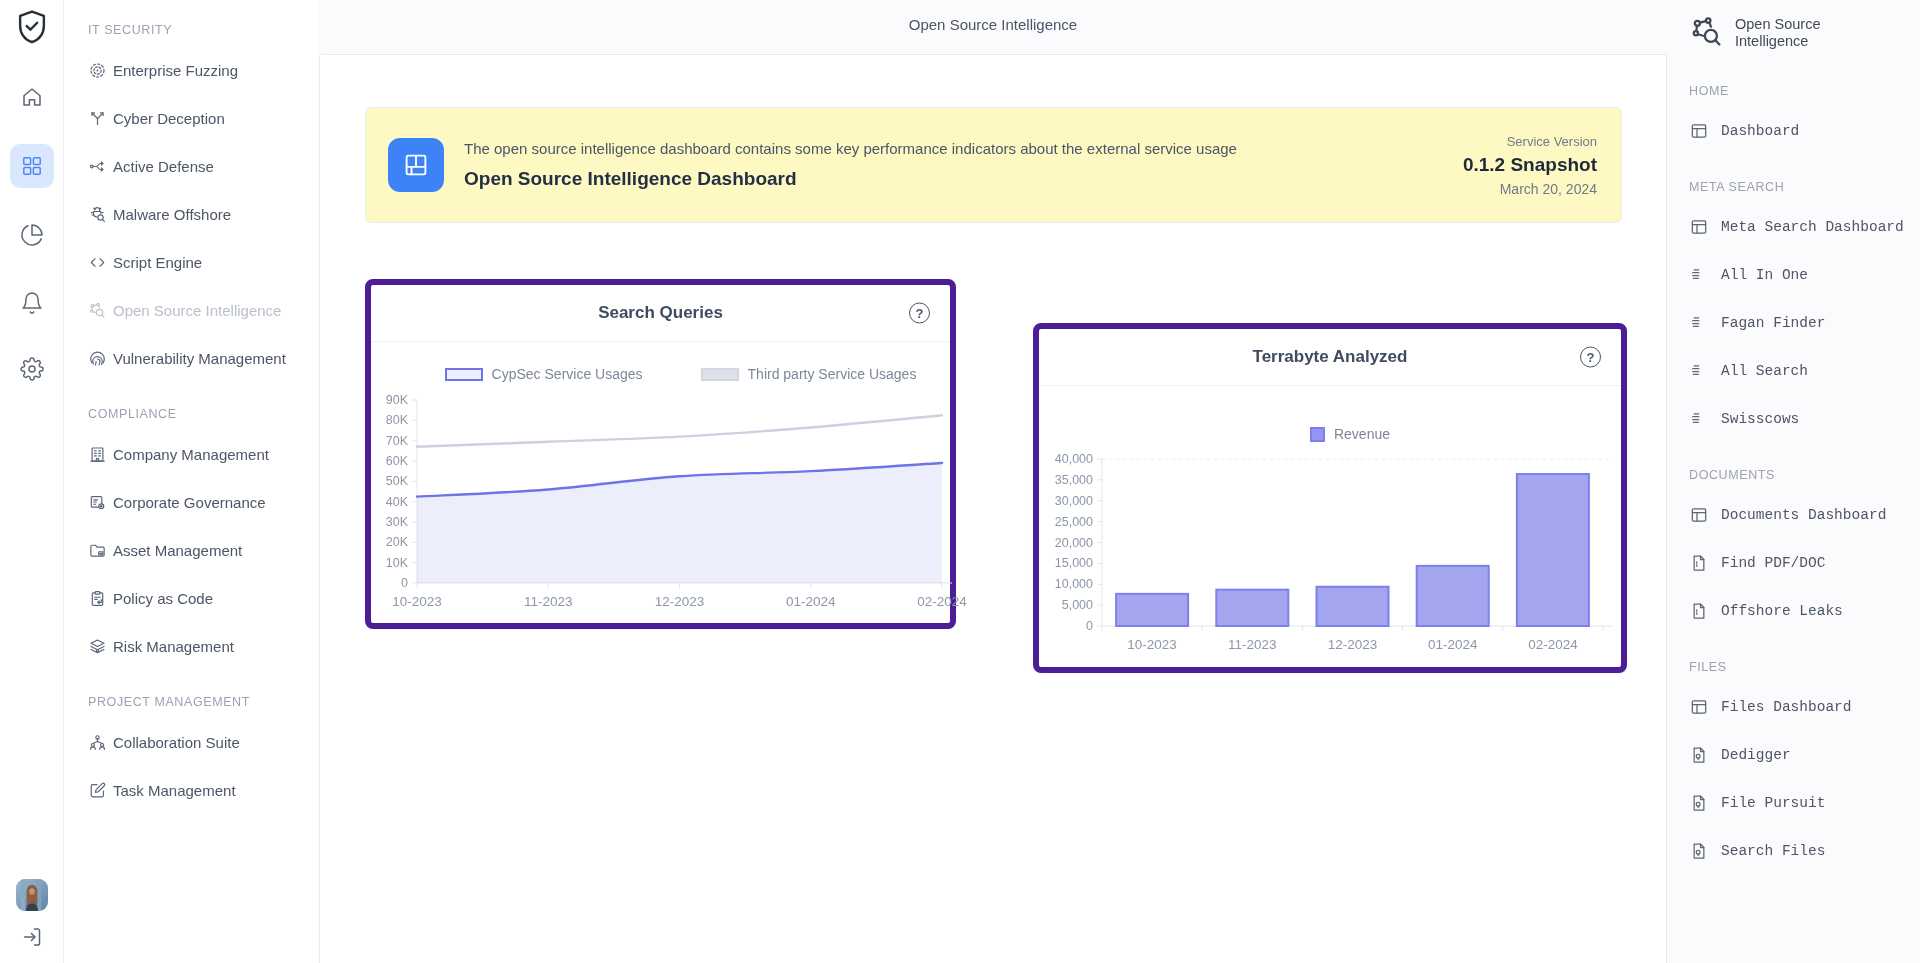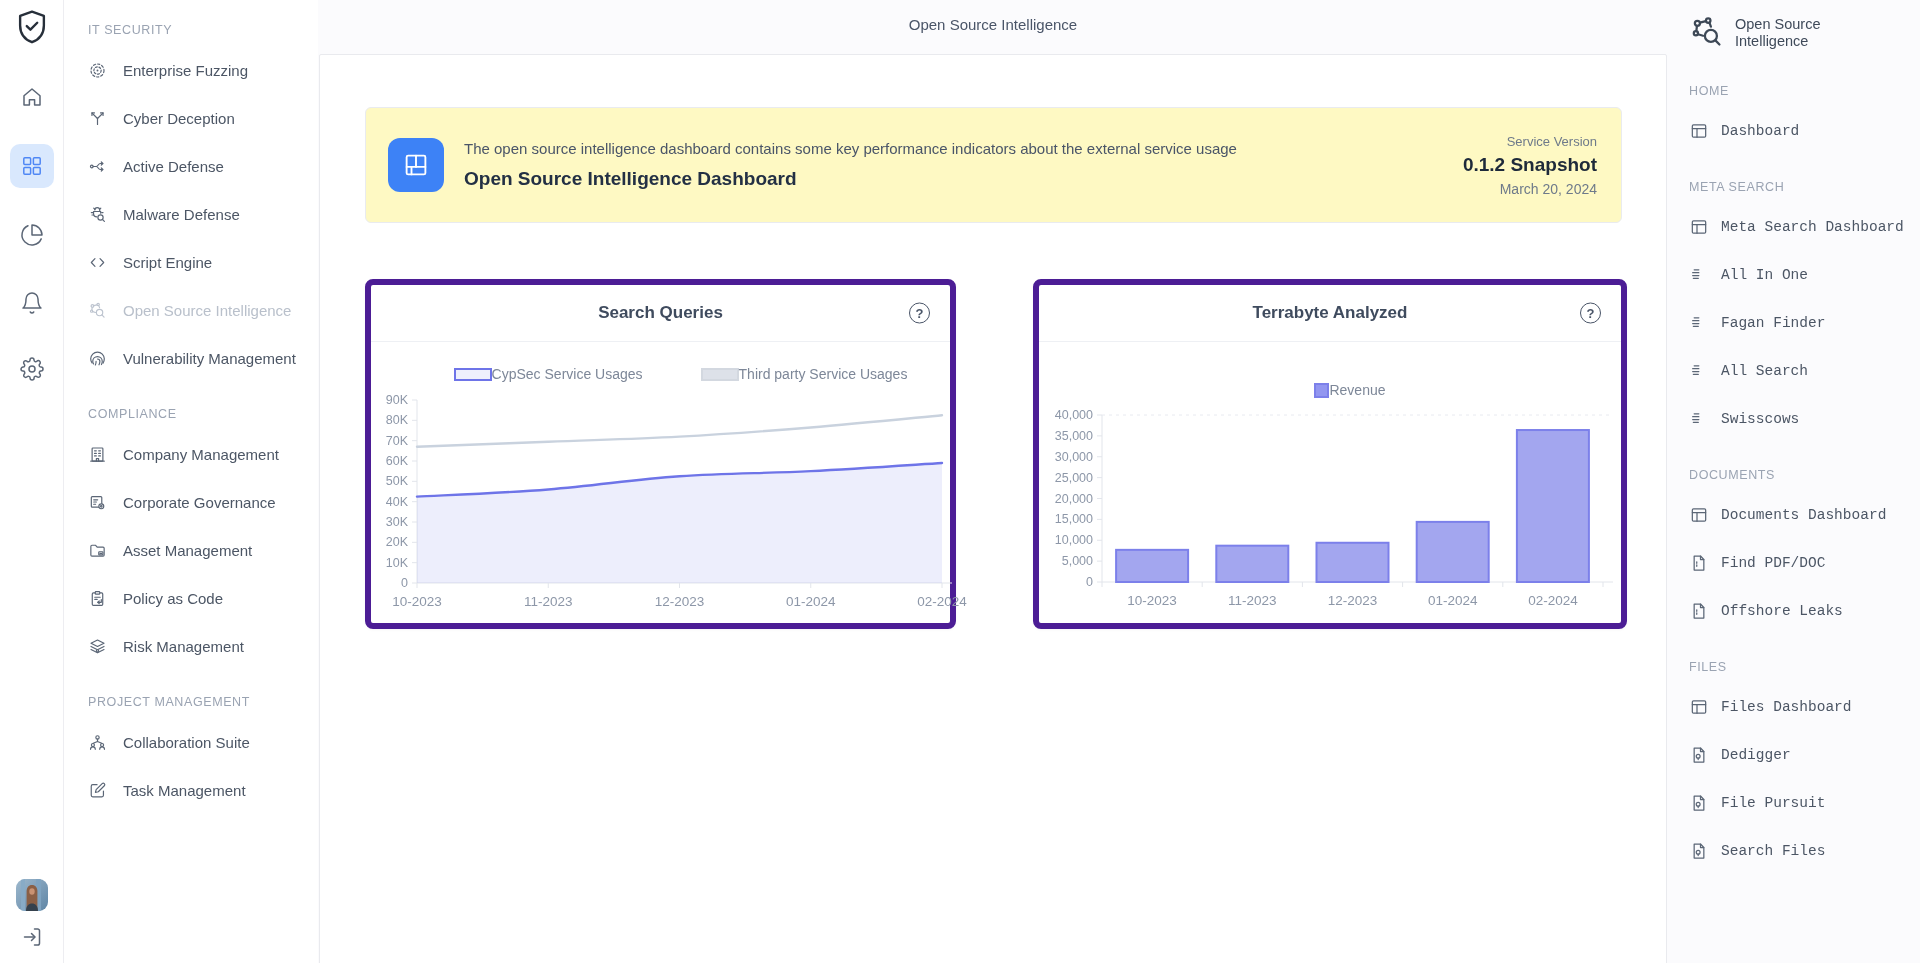--- a/index.html
+++ b/index.html
@@ -14,21 +14,21 @@
             color:#5b6676;padding:10px;cursor:pointer;border-radius:10px;}
   .rail-btn.active{background:#d9e8fd;color:#4f87f5;}
   .rail-btn svg{width:24px;height:24px;display:block;}
   .rail-avatar{position:absolute;top:879px;left:16px;width:32px;height:32px;border-radius:9px;overflow:hidden;cursor:pointer;}
   .rail-logout{position:absolute;top:925px;left:50%;transform:translateX(-50%);width:24px;height:24px;color:#5b6676;cursor:pointer;background:none;border:none;padding:0;}
 
   
   .left-menu{position:absolute;left:64px;top:0;width:254px;height:100%;padding:20px 0 0 24px;background:#fff;}
   .menu-section-label{font-size:12.5px;color:#9aa3b2;letter-spacing:.6px;height:20px;line-height:20px;margin:22px 0 6px;}
   .left-menu .menu-section-label:first-child{margin-top:0;}
-  .menu-item{height:48px;display:flex;align-items:center;gap:16px;font-size:15px;color:#4c5665;cursor:pointer;}
+  .menu-item{height:48px;display:flex;align-items:center;gap:6px;font-size:15px;color:#4c5665;cursor:pointer;}
   .menu-item .ic{width:19px;height:19px;color:#5b6676;flex:none;}
   .ic svg{width:100%;height:100%;display:block;}
   .menu-item.muted{color:#b9c0cb;}
   .menu-item.muted .ic{color:#bdc4cf;}
 
   .right-menu{position:absolute;left:1683px;top:0;width:237px;height:100%;padding:14px 0 0 6px;}
   .rm-head{display:flex;gap:10px;align-items:flex-start;}
   .rm-head .ic{width:36px;height:36px;color:#3d4856;flex:none;}
   .rm-title{font-size:14.5px;line-height:1.2;color:#3f4a5a;width:112px;padding-top:2px;}
   .right-menu .menu-section-label:first-of-type{margin-top:30px;}
@@ -47,30 +47,30 @@
   .info-desc{font-size:15px;color:#4a5568;margin-bottom:11px;}
   .info-title{font-size:19px;font-weight:bold;color:#233044;}
   .info-version{margin-left:auto;text-align:right;}
   .v-label{font-size:13px;color:#6e7a8a;margin-bottom:5px;}
   .v-value{font-size:19px;font-weight:bold;color:#1e2a3a;margin-bottom:5px;}
   .v-date{font-size:14px;color:#6e7a8a;}
 
   
   .card{position:absolute;top:224px;background:#fff;border:6px solid #4c1d95;border-radius:8px;box-shadow:0 1px 3px rgba(20,24,40,.04);}
   #chart0{left:45px;width:591px;height:350px;}
-  #chart1{left:713px;width:594px;height:350px;}
+  #chart1{left:713px;width:594px;height:350px;margin-top:44px;}
   .card-head{height:57px;border-bottom:1px solid #eef0f4;display:flex;align-items:center;justify-content:center;position:relative;}
   .card-title{margin:0;font-size:17px;font-weight:600;color:#3f4b5e;}
   .help{position:absolute;right:20px;top:50%;transform:translateY(-50%);width:21px;height:21px;border:1.6px solid #4a5568;border-radius:50%;
         color:#4a5568;font-size:13px;font-weight:bold;display:flex;align-items:center;justify-content:center;cursor:pointer;}
   .help::after{content:"?";}
   .legend{display:flex;justify-content:center;align-items:center;gap:18px;height:20px;}
   #chart0 .legend{margin-top:22px;}
   #chart1 .legend{margin-top:38px;}
-  .legend-item{display:flex;align-items:center;font-size:14px;color:#7d8798;cursor:pointer;padding-left:40px;}
+  .legend-item{display:flex;align-items:center;gap:9px;font-size:14px;color:#7d8798;cursor:pointer;padding-left:40px;}
   svg.plot{display:block;overflow:visible;}
 </style>
 </head>
 <body>
 
 <div class="app">
 
   <aside class="rail" id="rail">
     <div class="rail-logo">
       <span class="ic"><svg viewBox="0 0 24 24" fill="none" stroke="currentColor" stroke-width="1.5" stroke-linecap="round" stroke-linejoin="round">
@@ -172,21 +172,21 @@
         <span class="ic">
           <svg viewBox="0 0 24 24" fill="none" stroke="currentColor" stroke-width="1.5" stroke-linecap="round" stroke-linejoin="round">
             <path d="M8.6 6.3a3.1 3.1 0 0 1 6.2 0v1.9"></path>
             <path d="M7.2 3.9 8.7 5.4M16.2 3.9l-1.5 1.5"></path>
             <path d="M11.2 14.9A4.3 4.3 0 0 1 7 10.6V8.2h9v2.2"></path>
             <path d="M7 9.6H4.2M7.3 12.6H5M19 9.6h-1.8"></path>
             <circle cx="15.8" cy="15.8" r="3.3"></circle>
             <path d="m18.2 18.2 2.5 2.5"></path>
           </svg>
         </span>
-        <span>Malware Defense</span>
+        <span>Malware Offshore</span>
       </div>
       <div class="menu-item">
         <span class="ic">
           <svg viewBox="0 0 24 24" fill="none" stroke="currentColor" stroke-width="1.5" stroke-linecap="round" stroke-linejoin="round">
             <path d="m8.8 7.2-4.6 4.8 4.6 4.8"></path>
             <path d="m15.2 7.2 4.6 4.8-4.6 4.8"></path>
           </svg>
         </span>
         <span>Script Engine</span>
       </div>

